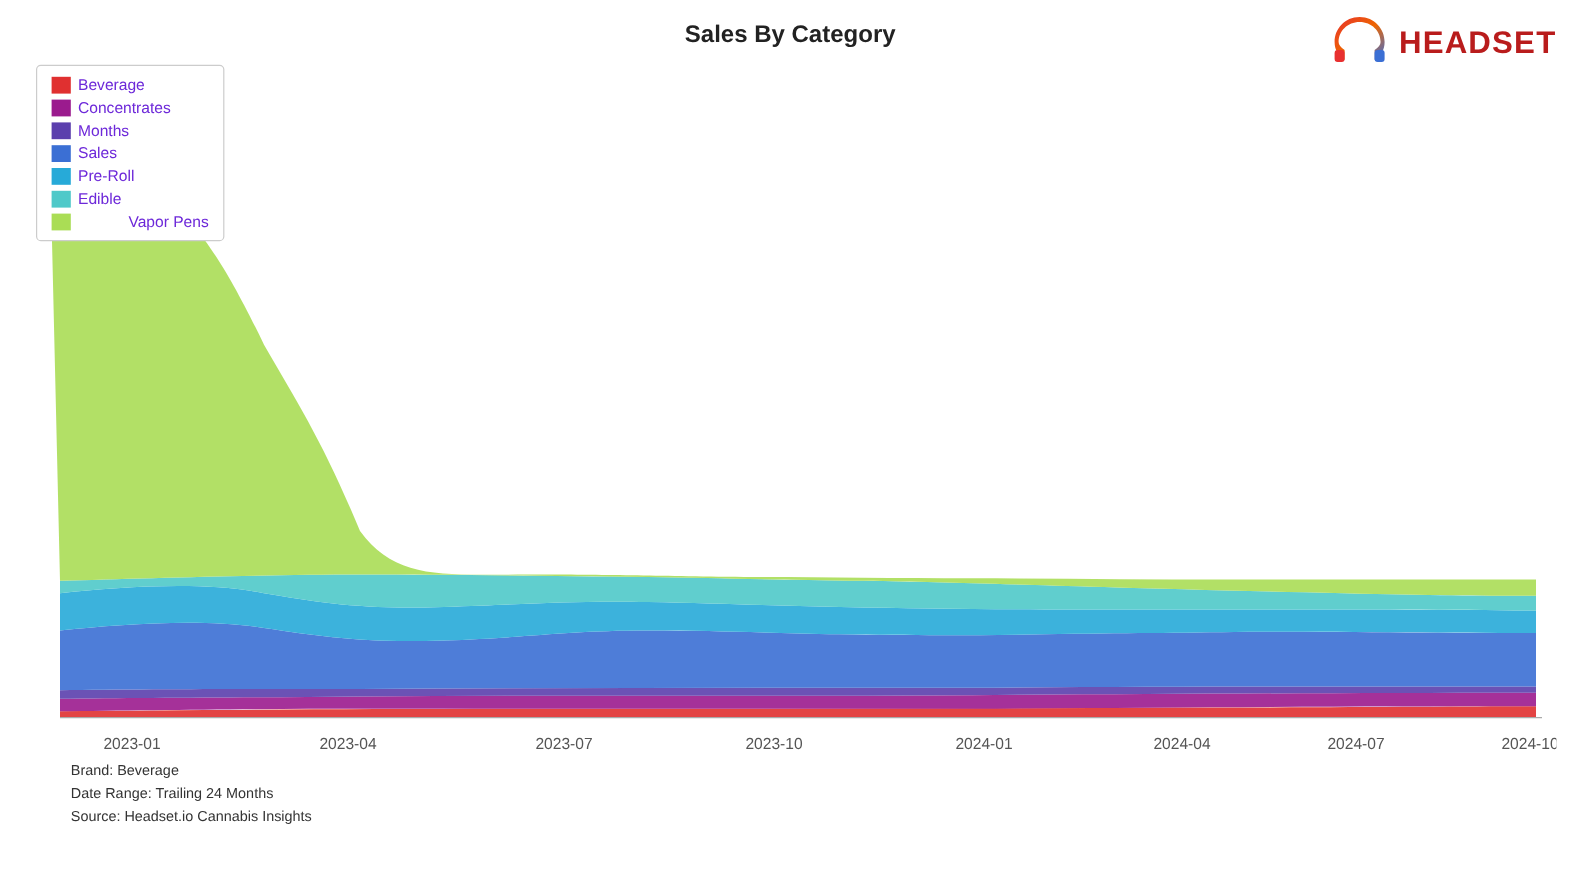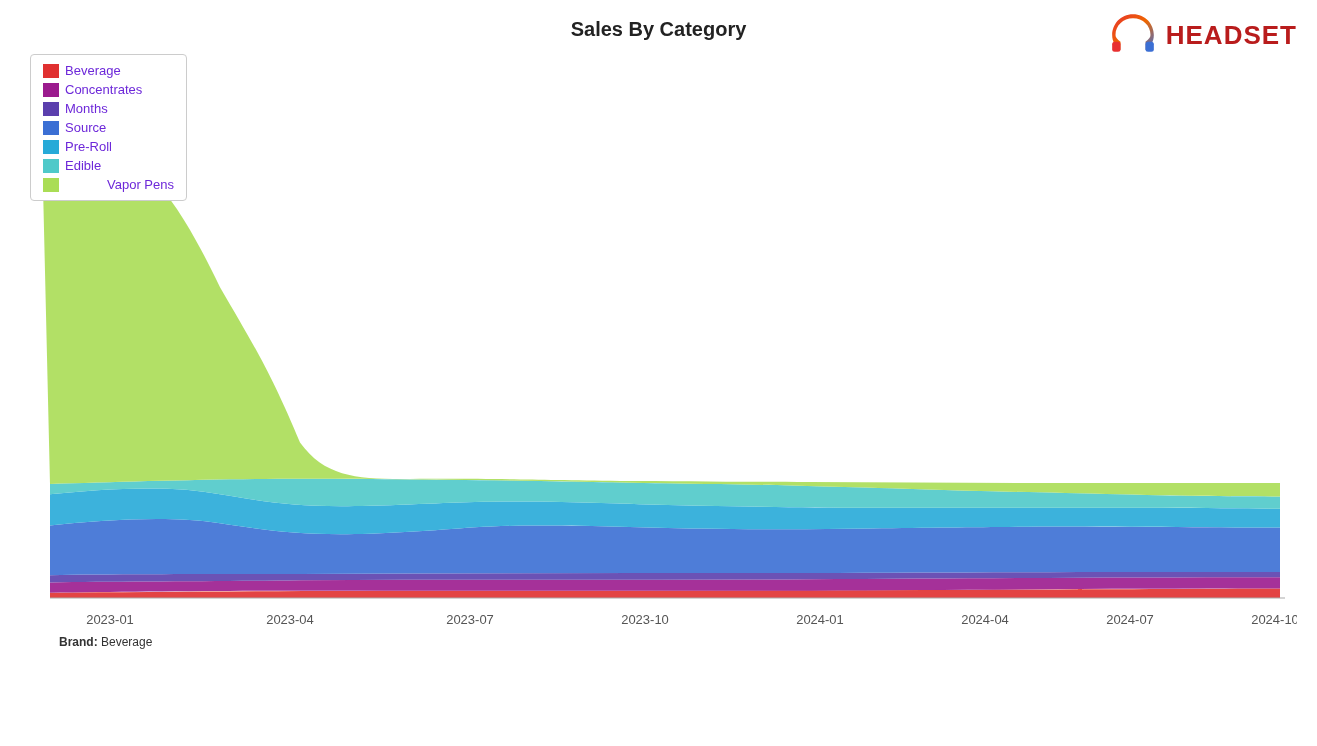--- a/index.html
+++ b/index.html
@@ -75,21 +75,21 @@
     .chart-svg-wrapper {
       width: 100%;
       height: 100%;
     }
     .footer {
       padding: 4px 20px 8px;
       font-size: 12px;
       color: #333;
       line-height: 1.6;
     }
-    .footer span.label { font-weight: bold; padding-left: 39px; }
+    .footer span.label { font-weight: normal; padding-left: 39px; }
   </style>
 </head>
 <body>
 
 <div class="header">
   <div class="chart-title">Sales By Category</div>
   <div class="logo-area">
 
     <svg class="logo-icon" viewBox="0 0 60 60">
       <defs>
@@ -118,21 +118,21 @@
     <div class="legend-item">
       <span class="legend-color" style="background:#9b1b8e;"></span>
       <span>Concentrates</span>
     </div>
     <div class="legend-item">
       <span class="legend-color" style="background:#5b3fad;"></span>
       <span>Months</span>
     </div>
     <div class="legend-item">
       <span class="legend-color" style="background:#3b6fd4;"></span>
-      <span>Source</span>
+      <span>Sales</span>
     </div>
     <div class="legend-item">
       <span class="legend-color" style="background:#27aad8;"></span>
       <span>Pre-Roll</span>
     </div>
     <div class="legend-item">
       <span class="legend-color" style="background:#4fc9c9;"></span>
       <span>Edible</span>
     </div>
     <div class="legend-item">
@@ -280,13 +280,21 @@
 
     <text x="1255" y="555" font-size="13" fill="#555" text-anchor="middle">2024-10</text>
   </svg>
 </div>
 
 <div class="footer">
   <div>
     <span class="label">Brand:</span>
     <span>Beverage</span>
   </div>
+  <div>
+    <span class="label">Date Range:</span>
+    <span>Trailing 24 Months</span>
+  </div>
+  <div>
+    <span class="label">Source:</span>
+    <span>Headset.io Cannabis Insights</span>
+  </div>
 </div>
 
 </body></html>

